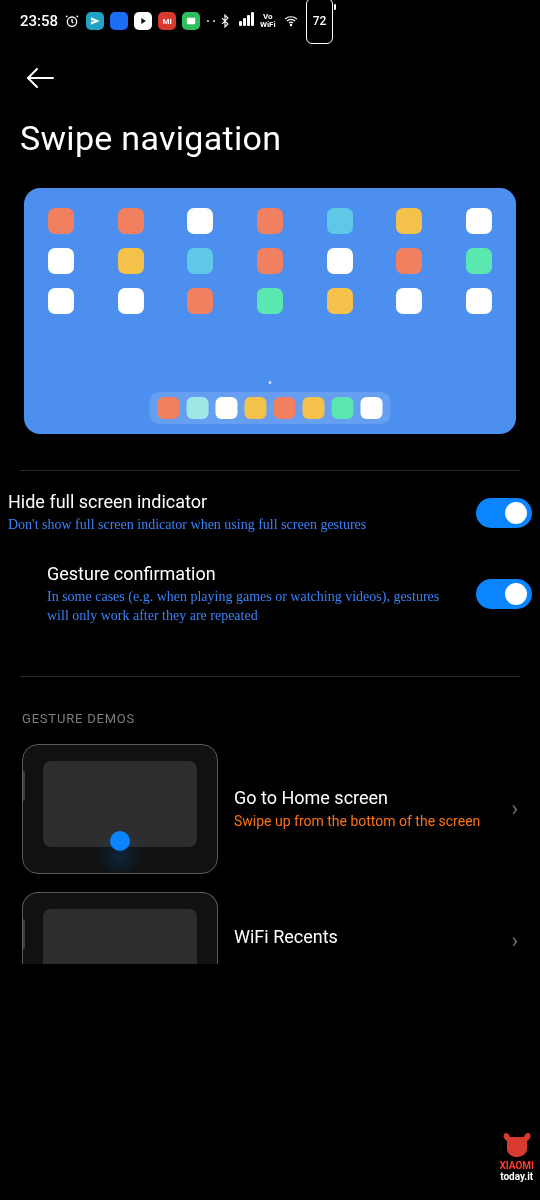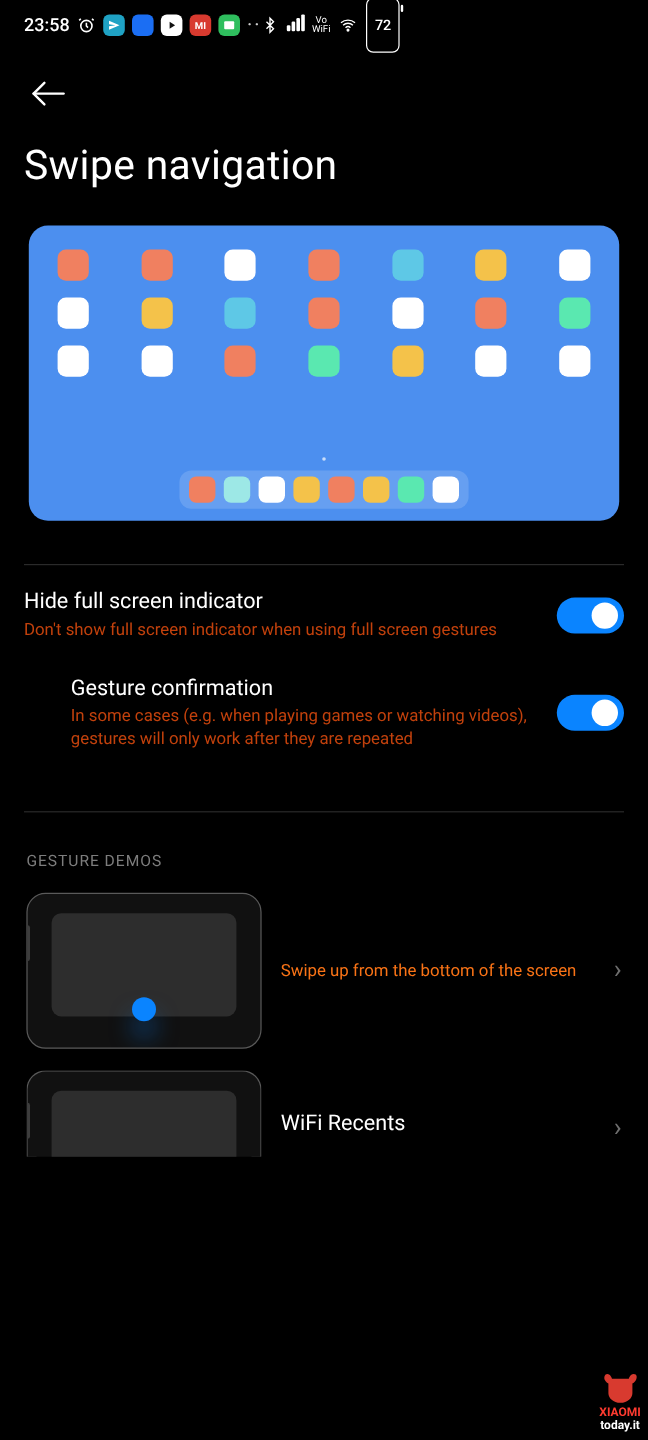--- a/index.html
+++ b/index.html
@@ -23,21 +23,21 @@
   }
   .status-left { display:flex; align-items:center; gap:6px; }
   .status-right { display:flex; align-items:center; gap:6px; }
   .status-icon { display:inline-flex; align-items:center; justify-content:center; }
   .mini-app { width:18px; height:18px; border-radius:5px; display:inline-flex; align-items:center; justify-content:center; font-size:11px; }
   .battery-badge { border:1.5px solid #fff; border-radius:6px; padding:15px 6px; font-size:12px; position:relative; }
   .battery-badge::after {
     content:""; position:absolute; right:-4px; top:5px; width:2px; height:6px; background:#fff; border-radius:1px;
   }
   .signal-bars span { display:inline-block; width:3px; background:#fff; margin-left:1px; border-radius:1px; }
-  .vowifi { font-size:8px; line-height:8px; text-align:center; font-weight:400; }
+  .vowifi { font-size:8px; line-height:8px; text-align:center; font-weight:700; }
   .wifi-icon svg { display:block; }
 
   
   .header-bar { padding: 14px 18px 0 18px; }
   .back-btn { width:44px; height:44px; display:flex; align-items:center; justify-content:center; }
 
   .page-title { font-size: 34px; font-weight: 400; padding: 18px 20px 30px 20px; letter-spacing:0.3px; }
 
   
   .preview-wrap { padding: 0 24px; }
@@ -58,26 +58,26 @@
     padding:5px 8px;
     display:flex; gap:7px;
   }
   .dock .dock-tile { width:22px; height:22px; border-radius:6px; }
   .dot-page { position:absolute; bottom:50px; left:50%; transform:translateX(-50%); width:3px; height:3px; background:rgba(255,255,255,.7); border-radius:50%; }
 
   .divider { height:1px; background:#2a2a2a; margin: 0 20px; }
 
   .setting-row {
     display:flex; align-items:center; justify-content:space-between;
-    padding: 20px 20px;
+    padding: 20px 8px;
     gap:16px;
   }
   .setting-text { flex:1; }
   .setting-title { font-size:18px; color:#fff; margin-bottom:4px; }
-  .setting-desc { font-size:14px; color:#c2410c; line-height:1.35; }
+  .setting-desc { font-size:14px; color:#3b82f6; line-height:1.35;font-family:Liberation Serif, serif; }
 
   .toggle {
     width:56px; height:30px; border-radius:15px; background:#0a84ff; position:relative; flex-shrink:0;
   }
   .toggle .knob {
     position:absolute; width:22px; height:22px; border-radius:50%; background:#fff; top:4px; right:5px;
   }
 
   .section-label { font-size:13px; color:#7d7d7d; letter-spacing:0.8px; padding: 4px 22px 18px 22px; }
 
@@ -97,21 +97,21 @@
     position:absolute; width:20px; height:20px; background:#0a84ff; border-radius:50%;
     left:50%; transform:translateX(-50%); bottom:22px; box-shadow: 0 14px 20px -2px rgba(10,132,255,.6);
   }
   .side-btn { position:absolute; width:4px; height:30px; background:#3d3d3d; border-radius:2px; left:-2px; top:26px; }
 
   .demo-text { flex:1; }
   .demo-title { font-size:18px; color:#fff; margin-bottom:4px; }
   .demo-desc { font-size:14px; color:#f97316; line-height:1.3; }
   .chev { color:#6e6e6e; font-size:22px; padding-left:4px; }
 
-  .watermark { position:absolute; right:6px; bottom:6px; color:#ff3b30; font-size:10px; font-weight:700; text-align:center; line-height:1.05; }
+  .watermark { position:absolute; right:6px; bottom:18px; color:#ff3b30; font-size:10px; font-weight:700; text-align:center; line-height:1.05; }
   .watermark svg { display:block; margin:0 auto 2px; }
 
   .gap-30 { height:30px; }
   .gap-36 { height:36px; }
 </style>
 </head>
 <body>
 
 <div class="status-bar">
   <div class="status-left">
@@ -249,20 +249,21 @@
 
 <div class="section-label">GESTURE DEMOS</div>
 
 <div class="demo-row">
   <div class="demo-thumb">
     <div class="side-btn"></div>
     <div class="demo-inner-screen"></div>
     <div class="demo-dot"></div>
   </div>
   <div class="demo-text">
+    <div class="demo-title">Go to Home screen</div>
     <div class="demo-desc">Swipe up from the bottom of the screen</div>
   </div>
   <div class="chev">›</div>
 </div>
 
 <div class="demo-row" style="padding-bottom:0; align-items:flex-start;">
   <div class="demo-thumb" style="height:72px; border-bottom-left-radius:0; border-bottom-right-radius:0; border-bottom:none;">
     <div class="side-btn"></div>
     <div class="demo-inner-screen half"></div>
   </div>

